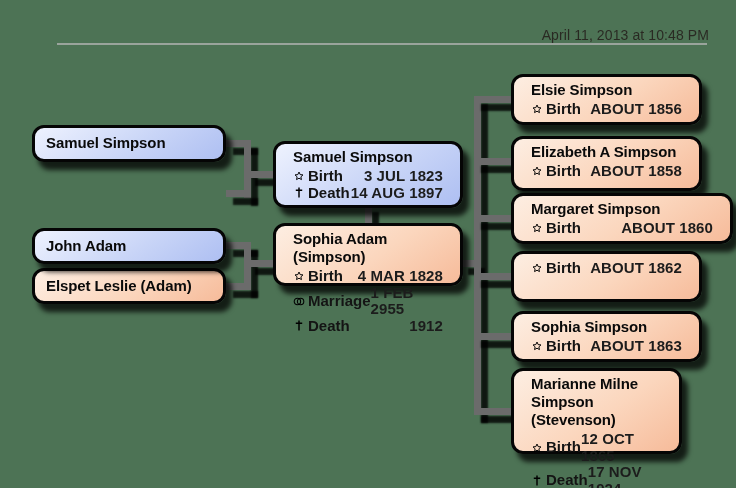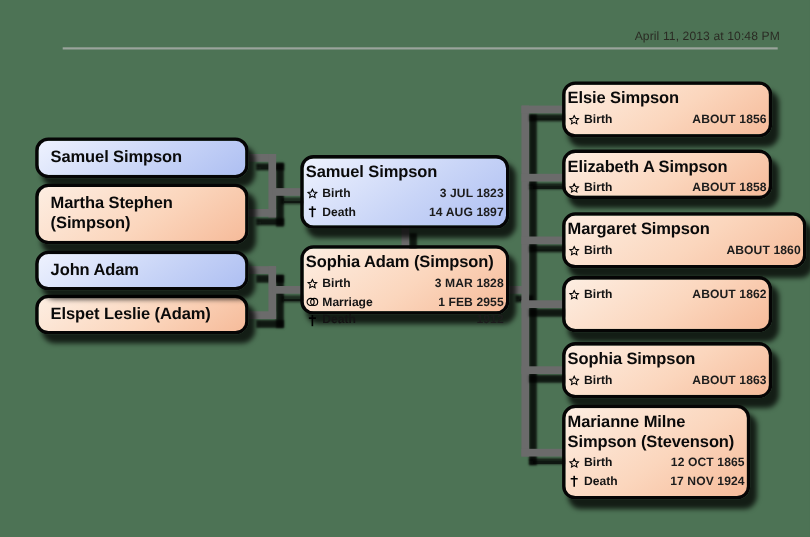--- a/index.html
+++ b/index.html
@@ -7,51 +7,51 @@
     width:736px;height:488px;position:relative;overflow:hidden;
     background:#4d7355;
     font-family:"Liberation Sans",sans-serif;
     -webkit-font-smoothing:antialiased;
   }
   .stage{position:absolute;inset:0;}
 
   
   .export-date{
     position:absolute;top:27px;right:27px;
-    font-size:11px;color:rgba(35,28,26,.85);letter-spacing:.1px;
+    font-size:14px;color:rgba(35,28,26,.85);letter-spacing:.1px;
   }
   .header-rule{
     position:absolute;top:43px;left:57px;width:650px;height:2px;
     background:#9aa49c;z-index:0;
   }
 
   
   .conn{
     position:absolute;background:#6b6b6b;z-index:2;
     box-shadow:7px 8px 2px rgba(0,0,0,.8);
   }
 
   
   .box{
     position:absolute;z-index:3;box-sizing:border-box;
     border:3px solid #050505;border-radius:12px;
-    padding:4px 2px;
+    padding:4px 17px;
     box-shadow:6px 8px 5px rgba(0,0,0,.75);
   }
   .box.simple{padding:6px 11px;}
   .box.blue{background:linear-gradient(145deg,#eef2fe 0%,#c9d5f7 55%,#aebff2 100%);}
   .box.peach{background:linear-gradient(145deg,#fdeee2 0%,#fbd6bd 55%,#f6bb9a 100%);}
   .name{
     font-weight:700;font-size:15px;line-height:18px;color:#0a0a0a;
     letter-spacing:-.1px;
   }
   .rows{margin-top:2px;}
   .row{
     display:flex;justify-content:space-between;align-items:center;
-    font-size:11px;line-height:16.5px;color:#141414;
+    font-size:15px;line-height:16.5px;color:#141414;
   }
   .lbl{display:flex;align-items:center;gap:3px;font-weight:700;}
   .icn{display:inline-flex;width:12px;justify-content:center;align-items:center;}
   .icn svg{display:block;}
   .val{font-weight:700;color:#1c1c1c;letter-spacing:.1px;}
 </style>
 </head>
 <body>
 
 <div class="stage">
@@ -76,23 +76,20 @@
   <div class="conn" style="left:474px;top:96px;width:40px;height:7px"></div>
   <div class="conn" style="left:474px;top:158px;width:40px;height:7px"></div>
   <div class="conn" style="left:474px;top:215px;width:40px;height:7px"></div>
   <div class="conn" style="left:474px;top:273px;width:40px;height:7px"></div>
   <div class="conn" style="left:474px;top:333px;width:40px;height:7px"></div>
   <div class="conn" style="left:474px;top:408px;width:40px;height:7px"></div>
 
   <div class="box blue simple" style="left:32px;top:125px;width:194px;height:37px">
     <div class="name">Samuel Simpson</div>
   </div>
-  <div class="box peach simple" style="left:32px;top:167px;width:194px;height:55px">
-    <div class="name">Martha Stephen (Simpson)</div>
-  </div>
   <div class="box peach simple" style="left:32px;top:268px;width:194px;height:36px">
     <div class="name">Elspet Leslie (Adam)</div>
   </div>
   <div class="box blue simple" style="left:32px;top:228px;width:194px;height:36px">
     <div class="name">John Adam</div>
   </div>
 
   <div class="box blue" style="left:273px;top:141px;width:190px;height:67px">
     <div class="name">Samuel Simpson</div>
     <div class="rows">
@@ -126,21 +123,21 @@
     <div class="rows">
       <div class="row">
         <span class="lbl">
             <span class="icn">
               <svg width="10" height="10" viewBox="0 0 24 24">
                 <path d="M12 2.5l2.8 6.1 6.7.8-5 4.6 1.4 6.6-5.9-3.3-5.9 3.3 1.4-6.6-5-4.6 6.7-.8z" fill="none" stroke="#000" stroke-width="2.3"></path>
               </svg>
             </span>
             <span>Birth</span>
           </span>
-        <span class="val">3 MAR 1828</span>
+        <span class="val">4 MAR 1828</span>
       </div>
       <div class="row">
         <span class="lbl">
             <span class="icn">
               <svg width="12" height="9" viewBox="0 0 30 22">
                 <circle cx="11" cy="11" r="8" fill="none" stroke="#000" stroke-width="2.6"></circle>
                 <circle cx="19" cy="11" r="8" fill="none" stroke="#000" stroke-width="2.6"></circle>
               </svg>
             </span>
             <span>Marriage</span>
@@ -171,21 +168,21 @@
                 <path d="M12 2.5l2.8 6.1 6.7.8-5 4.6 1.4 6.6-5.9-3.3-5.9 3.3 1.4-6.6-5-4.6 6.7-.8z" fill="none" stroke="#000" stroke-width="2.3"></path>
               </svg>
             </span>
             <span>Birth</span>
           </span>
         <span class="val">ABOUT 1856</span>
       </div>
     </div>
   </div>
 
-  <div class="box peach" style="left:511px;top:136px;width:191px;height:45px">
+  <div class="box peach" style="left:511px;top:136px;width:191px;height:55px">
     <div class="name">Elizabeth A Simpson</div>
     <div class="rows">
       <div class="row">
         <span class="lbl">
             <span class="icn">
               <svg width="10" height="10" viewBox="0 0 24 24">
                 <path d="M12 2.5l2.8 6.1 6.7.8-5 4.6 1.4 6.6-5.9-3.3-5.9 3.3 1.4-6.6-5-4.6 6.7-.8z" fill="none" stroke="#000" stroke-width="2.3"></path>
               </svg>
             </span>
             <span>Birth</span>

